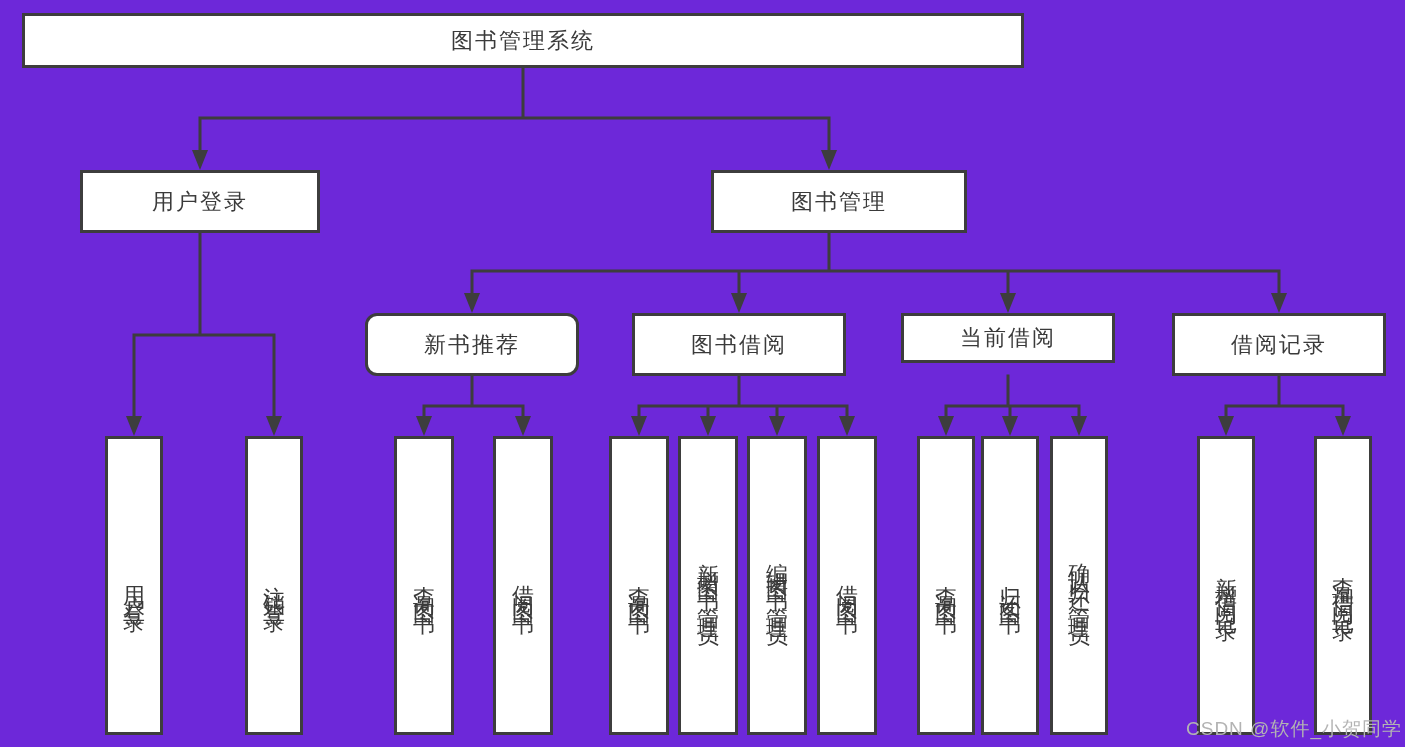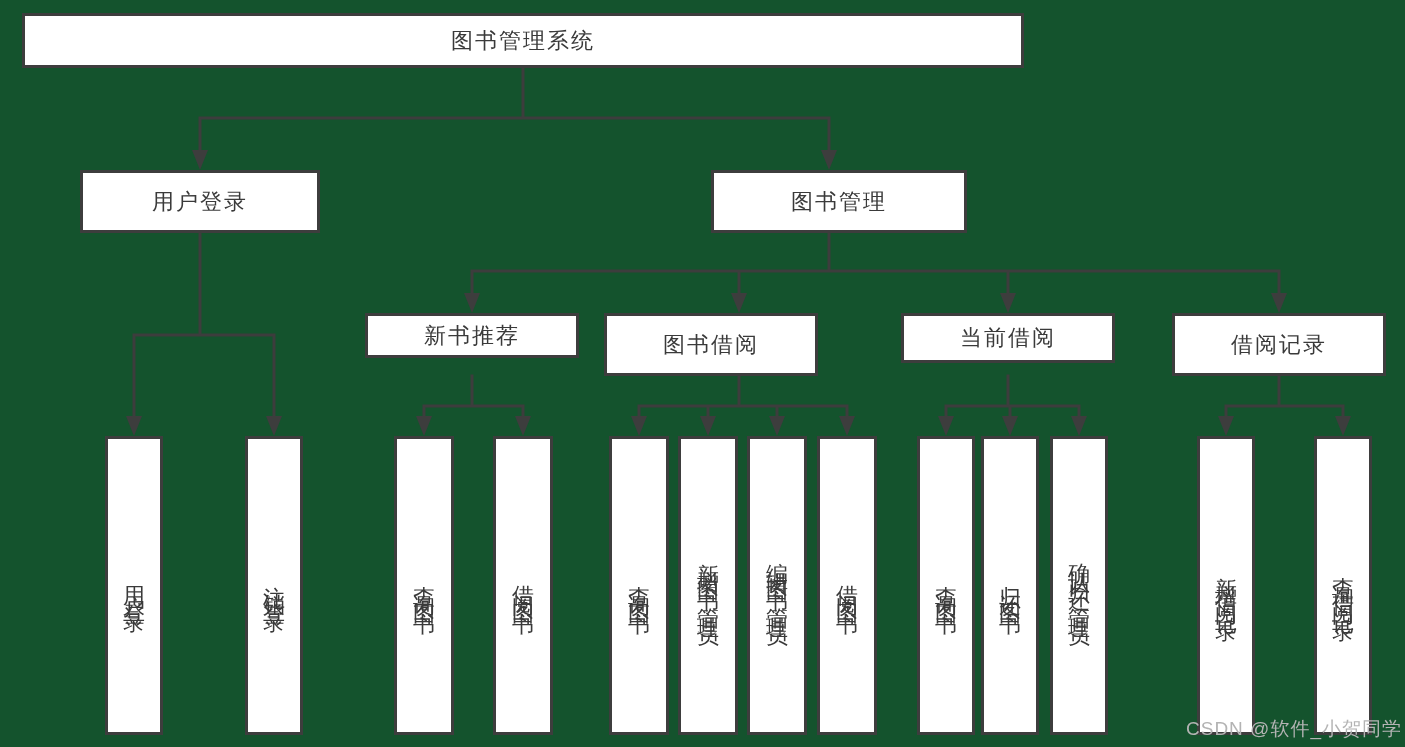--- a/index.html
+++ b/index.html
@@ -4,21 +4,21 @@
 <style>
   html, body {
     margin: 0;
     padding: 0;
     background: #ffffff;
   }
   .canvas {
     position: relative;
     width: 1405px;
     height: 747px;
-    background: #14532d;
+    background: #6d28d9;
     font-family: "Liberation Sans", sans-serif;
     overflow: hidden;
   }
   svg.connectors {
     position: absolute;
     left: 0; top: 0;
     width: 1405px;
     height: 747px;
     z-index: 1;
   }
@@ -123,24 +123,24 @@
     <span class="label-h">图书管理系统</span>
   </div>
 
   <div class="node" style="left:80px; top:170px; width:240px; height:63px;">
     <span class="label-h">用户登录</span>
   </div>
   <div class="node" style="left:711px; top:170px; width:256px; height:63px;">
     <span class="label-h">图书管理</span>
   </div>
 
-  <div class="node" style="left:365px; top:313px; width:214px; height:45px;">
+  <div class="node" style="left:365px; top:313px; width:214px; height:63px;border-radius:12px;">
     <span class="label-h">新书推荐</span>
   </div>
-  <div class="node" style="left:604px; top:313px; width:214px; height:63px;font-family:Liberation Mono, monospace;">
+  <div class="node" style="left:632px; top:313px; width:214px; height:63px;font-family:Liberation Mono, monospace;">
     <span class="label-h">图书借阅</span>
   </div>
   <div class="node" style="left:901px; top:313px; width:214px; height:50px;">
     <span class="label-h">当前借阅</span>
   </div>
   <div class="node" style="left:1172px; top:313px; width:214px; height:63px;">
     <span class="label-h">借阅记录</span>
   </div>
 
   <div class="node leaf" style="left:105px; top:436px; width:58px; height:299px;">

